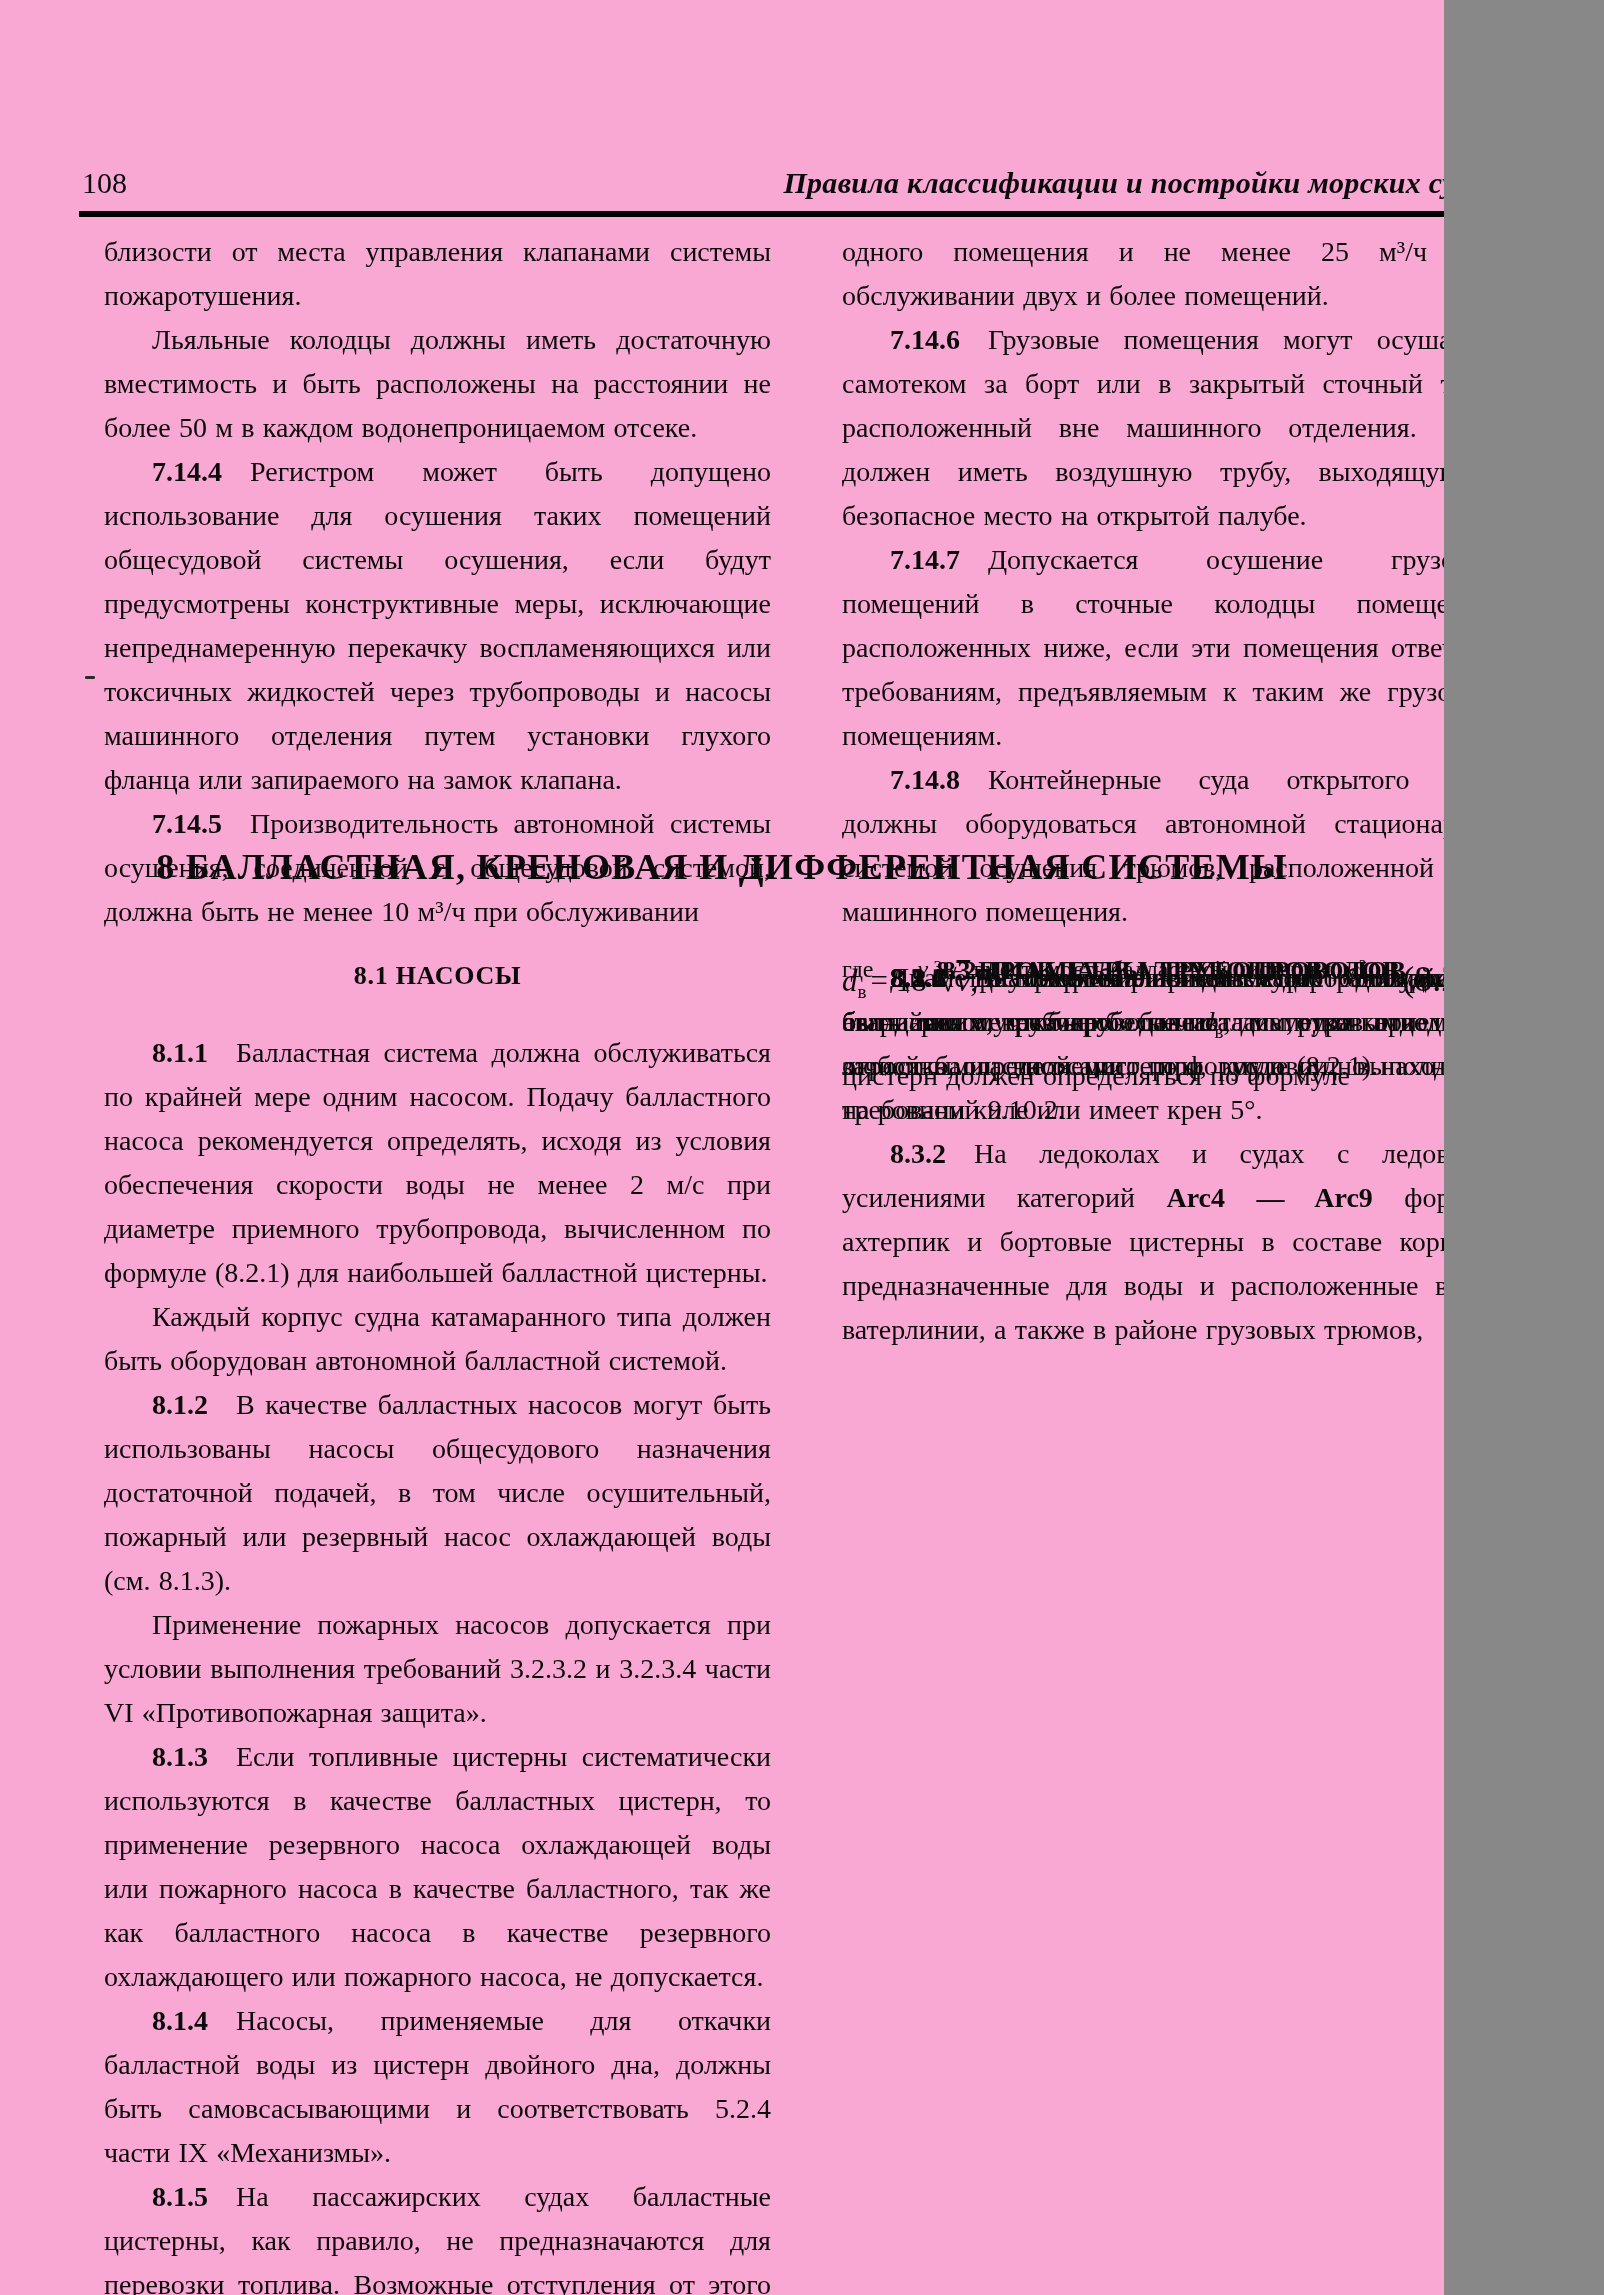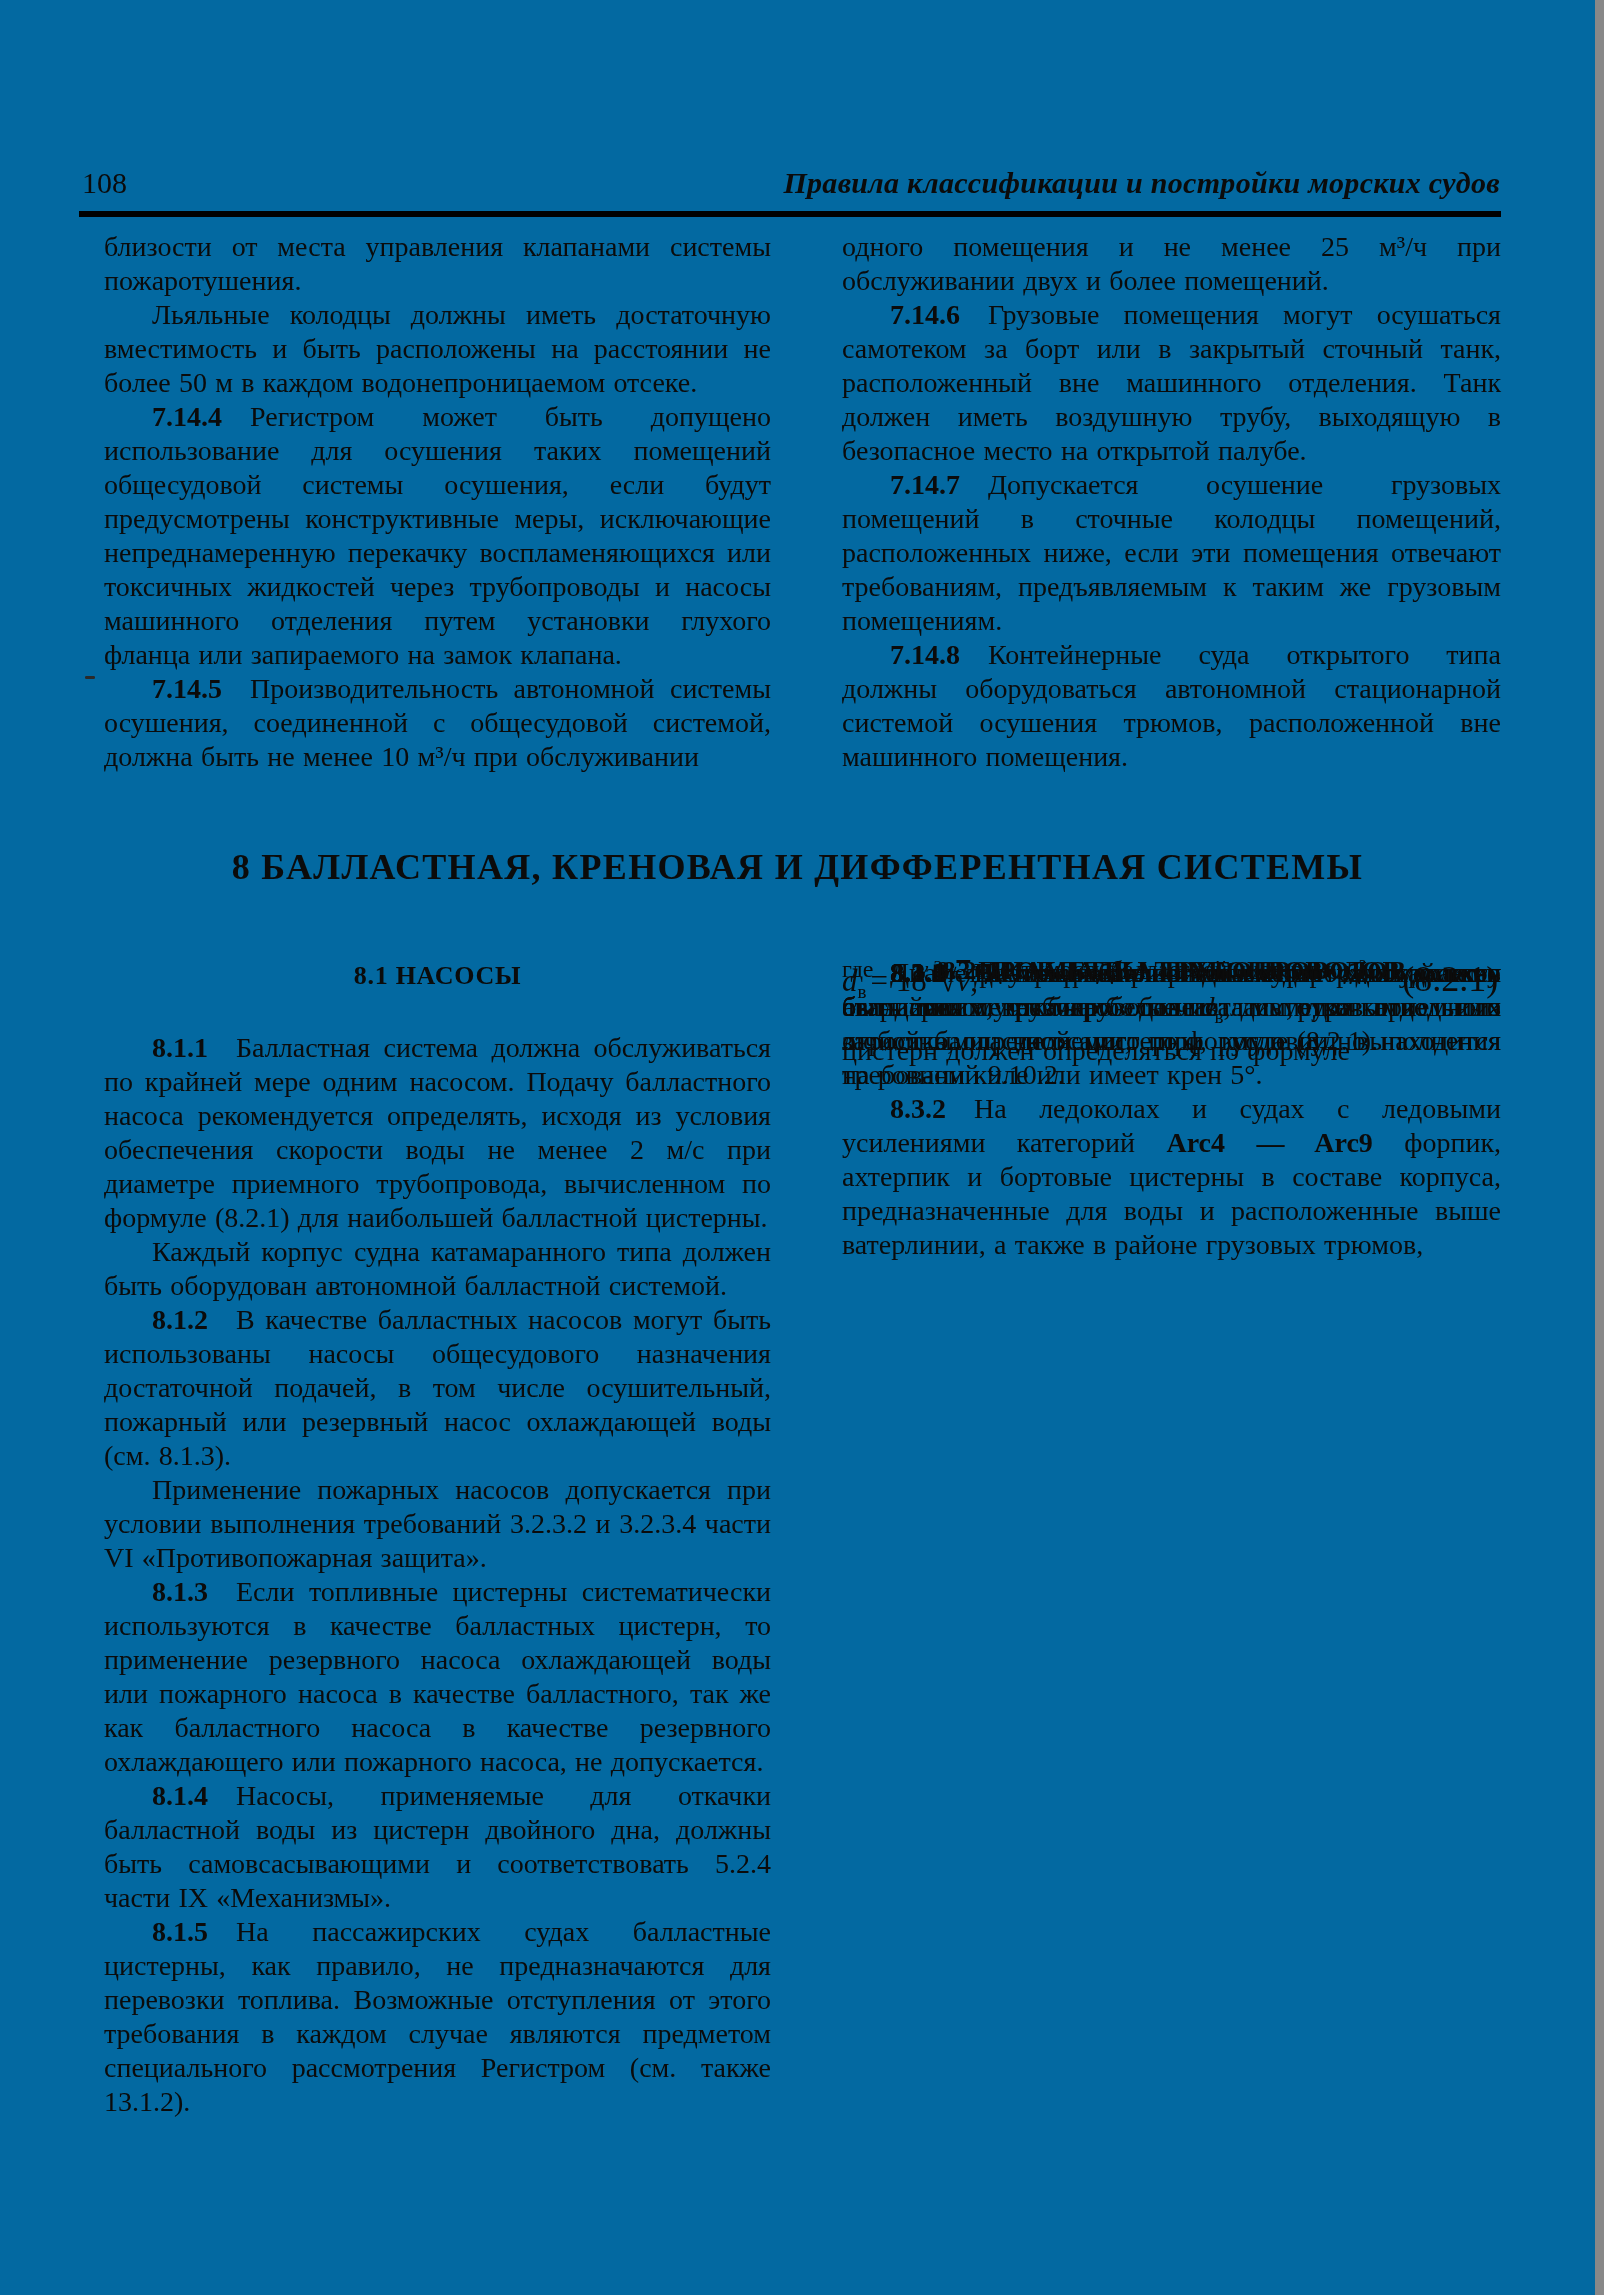--- a/index.html
+++ b/index.html
@@ -1,37 +1,37 @@
 <!DOCTYPE html>
 <html style="font-size:10.8px"><head>
 <meta charset="utf-8">
 <style>
   html,body{margin:0;padding:0;background:#888;}
   .page{
     position:relative;
-    width:1595px;height:2295px;
-    background:#0369a1;
+    width:1444px;height:2295px;
+    background:#f9a8d4;
     font-family:"Liberation Serif", serif;
     color:#0b0b0b;
     overflow:hidden;
   }
   
   .hdr{position:absolute;top:166px;left:82px;width:1418px;display:flex;justify-content:space-between;align-items:baseline;}
   .pageno{font-size:30px;}
   .runtitle{font-size:30px;font-weight:bold;font-style:italic;letter-spacing:0.3px;}
   .hrule{position:absolute;top:211px;left:79px;width:1422px;height:6px;background:#000;}
   
   .col{position:absolute;width:667px;}
   .col-top-left{left:104px;top:230px;}
   .col-top-right{left:842px;top:230px;width:659px;}
   .col-bot-left{left:104px;top:956px;}
   .col-bot-right{left:842px;top:956px;width:659px;height:1279px;}
   p.para{
     margin:0;
-    font-size:28px;line-height:34px;
+    font-size:28px;line-height:44px;
     text-align:justify;
     word-spacing:1.3px;
   }
   p.indent{text-indent:48px;}
   .pnum{font-weight:bold;margin-right:28px;}
   .bold{font-weight:bold;}
   
   .sec8{
     position:absolute;top:846px;left:0;width:100%;
     text-align:center;

